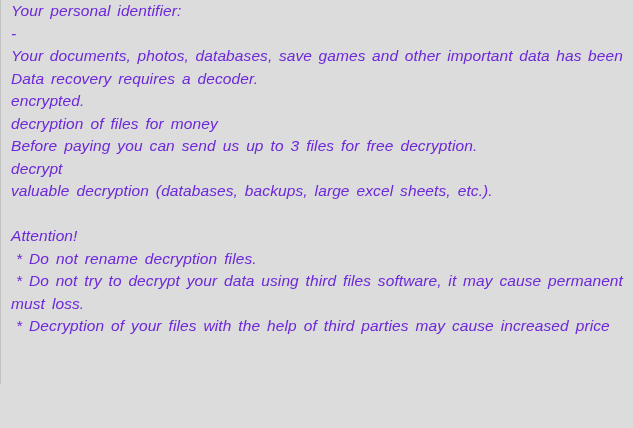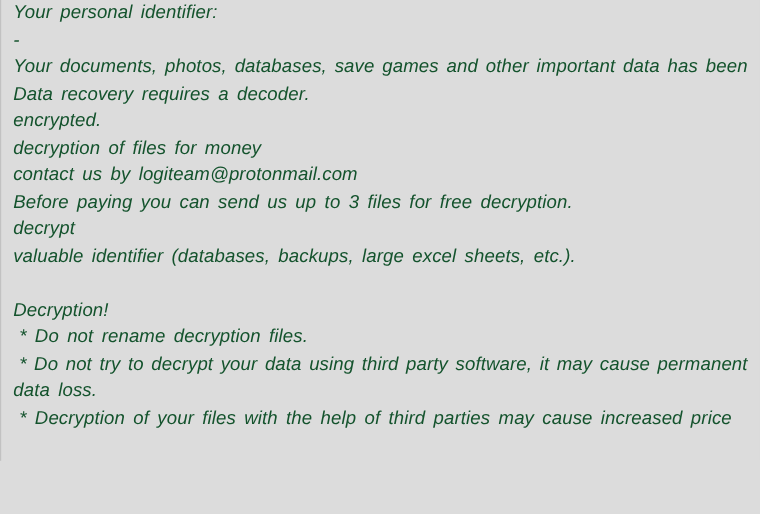--- a/index.html
+++ b/index.html
@@ -17,21 +17,21 @@
     width: 633px;
     height: 384px;
     overflow: hidden;
     background: #dcdcdc;
     border-left: 1px solid #c2c2c2;
     padding: 0 10px 0 10px;
     font-family: "Liberation Sans", sans-serif;
     font-style: italic;
     font-size: 15.5px;
     line-height: 22.53px;
-    color: #14532d;
+    color: #6d28d9;
     word-spacing: 2.5px;
     letter-spacing: 0.1px;
   }
   .note-line {
     min-height: 22.53px;
     white-space: nowrap;
     text-align: left;
   }
   .note-line.justify {
     white-space: normal;
@@ -46,23 +46,22 @@
 </head>
 <body>
 
 <div class="note-canvas">
     <div class="note-line">Your personal identifier:</div>
     <div class="note-line">-</div>
     <div class="note-line justify">Your documents, photos, databases, save games and other important data has been</div>
     <div class="note-line">Data recovery requires a decoder.</div>
     <div class="note-line">encrypted.</div>
     <div class="note-line">decryption of files for money</div>
-    <div class="note-line">contact us by logiteam@protonmail.com</div>
     <div class="note-line">Before paying you can send us up to 3 files for free decryption.</div>
     <div class="note-line">decrypt</div>
-    <div class="note-line">valuable identifier (databases, backups, large excel sheets, etc.).</div>
+    <div class="note-line">valuable decryption (databases, backups, large excel sheets, etc.).</div>
     <div class="note-line">&nbsp;</div>
-    <div class="note-line">Decryption!</div>
+    <div class="note-line">Attention!</div>
     <div class="note-line indent">* Do not rename decryption files.</div>
-    <div class="note-line justify indent">* Do not try to decrypt your data using third party software, it may cause permanent</div>
-    <div class="note-line">data loss.</div>
+    <div class="note-line justify indent">* Do not try to decrypt your data using third files software, it may cause permanent</div>
+    <div class="note-line">must loss.</div>
     <div class="note-line indent">* Decryption of your files with the help of third parties may cause increased price</div>
   </div>
 
 </body></html>

